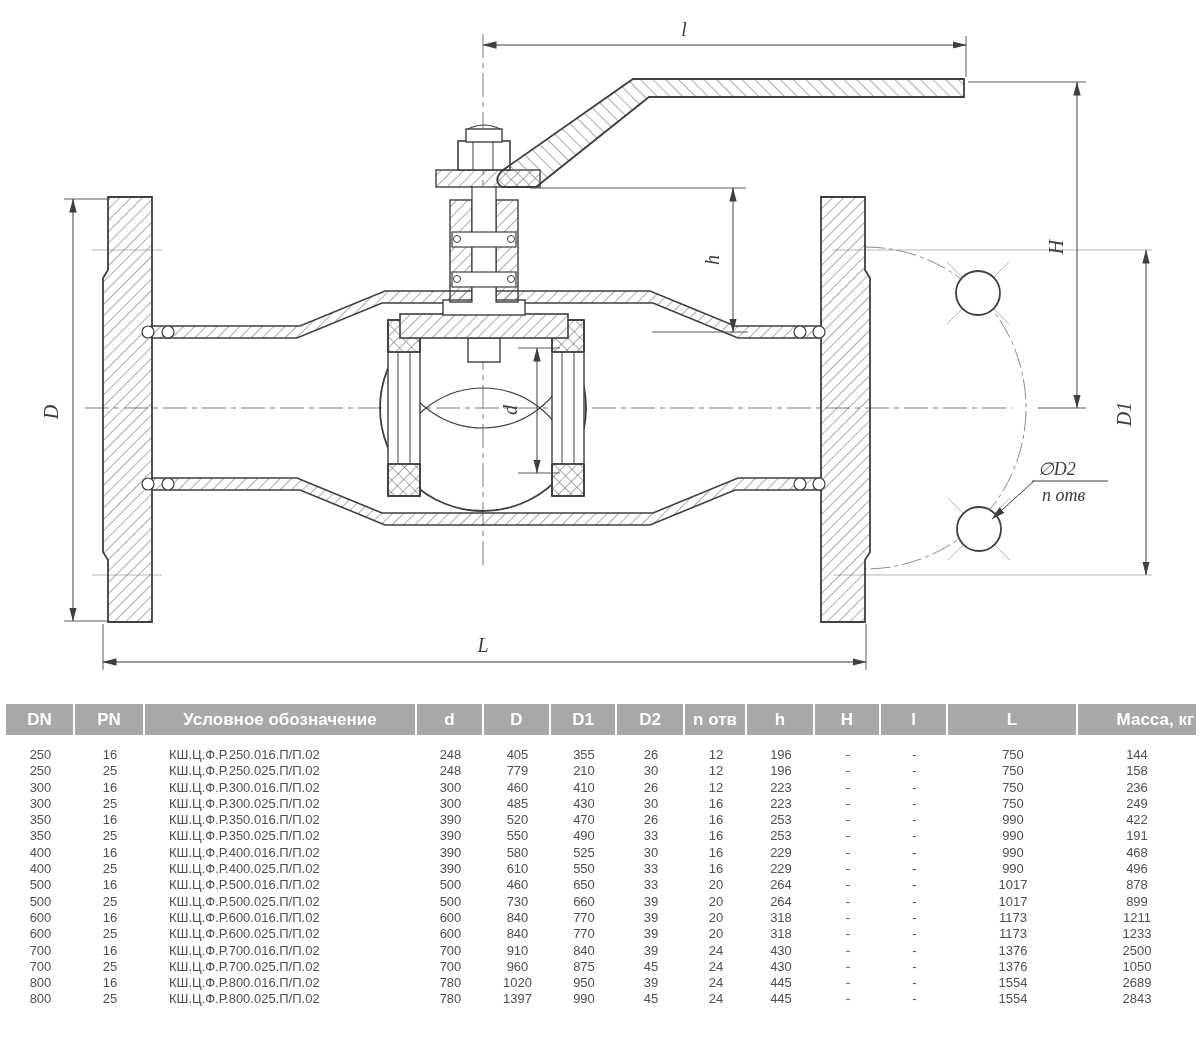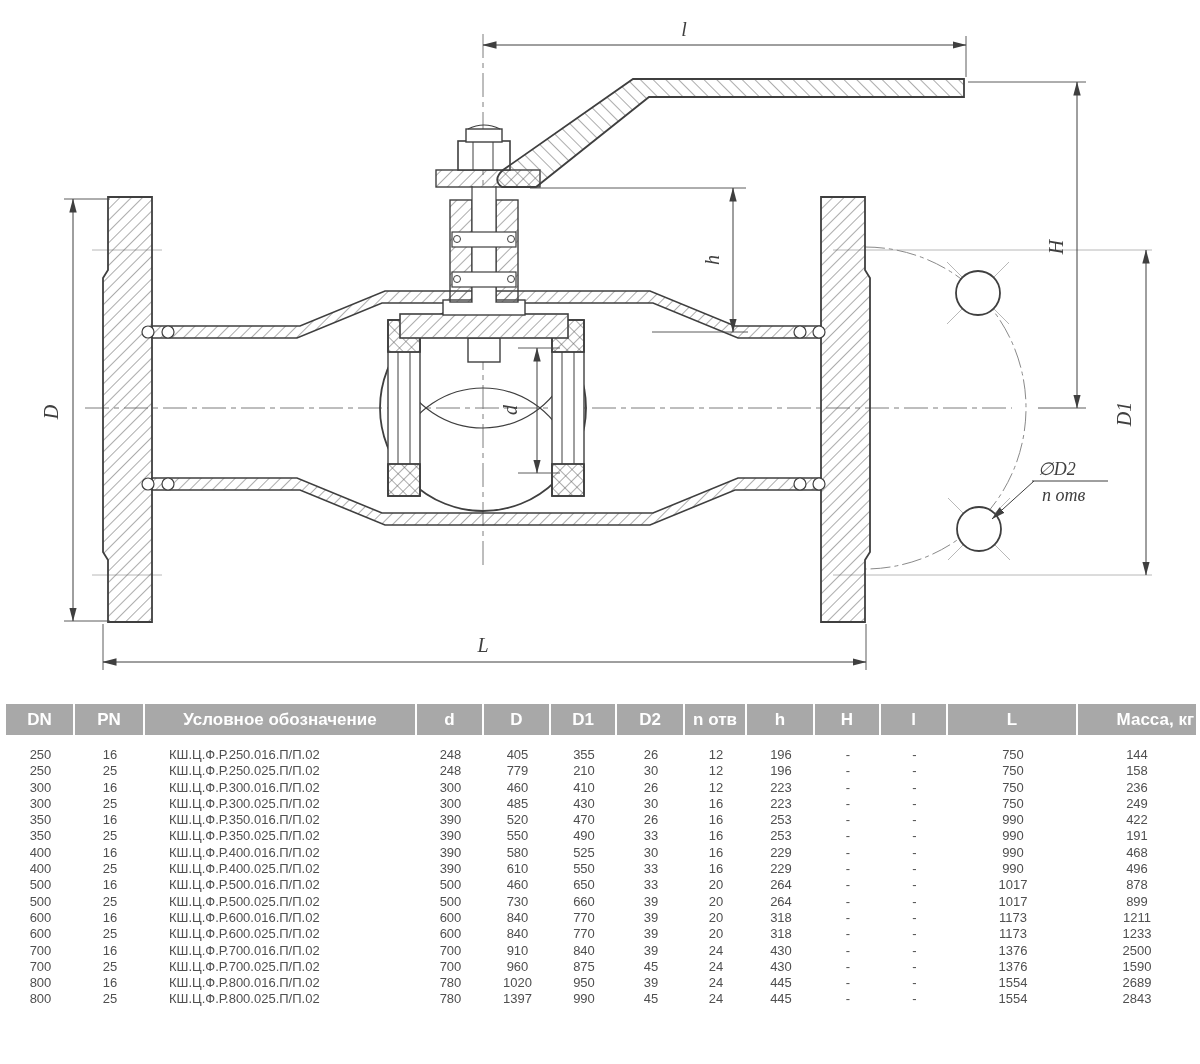--- a/index.html
+++ b/index.html
@@ -429,21 +429,21 @@
           <td class="left">КШ.Ц.Ф.Р.700.025.П/П.02</td>
           <td>700</td>
           <td>960</td>
           <td>875</td>
           <td>45</td>
           <td>24</td>
           <td>430</td>
           <td>-</td>
           <td>-</td>
           <td>1376</td>
-          <td>1590</td>
+          <td>1050</td>
         </tr>
         <tr>
           <td>800</td>
           <td>16</td>
           <td class="left">КШ.Ц.Ф.Р.800.016.П/П.02</td>
           <td>780</td>
           <td>1020</td>
           <td>950</td>
           <td>39</td>
           <td>24</td>

